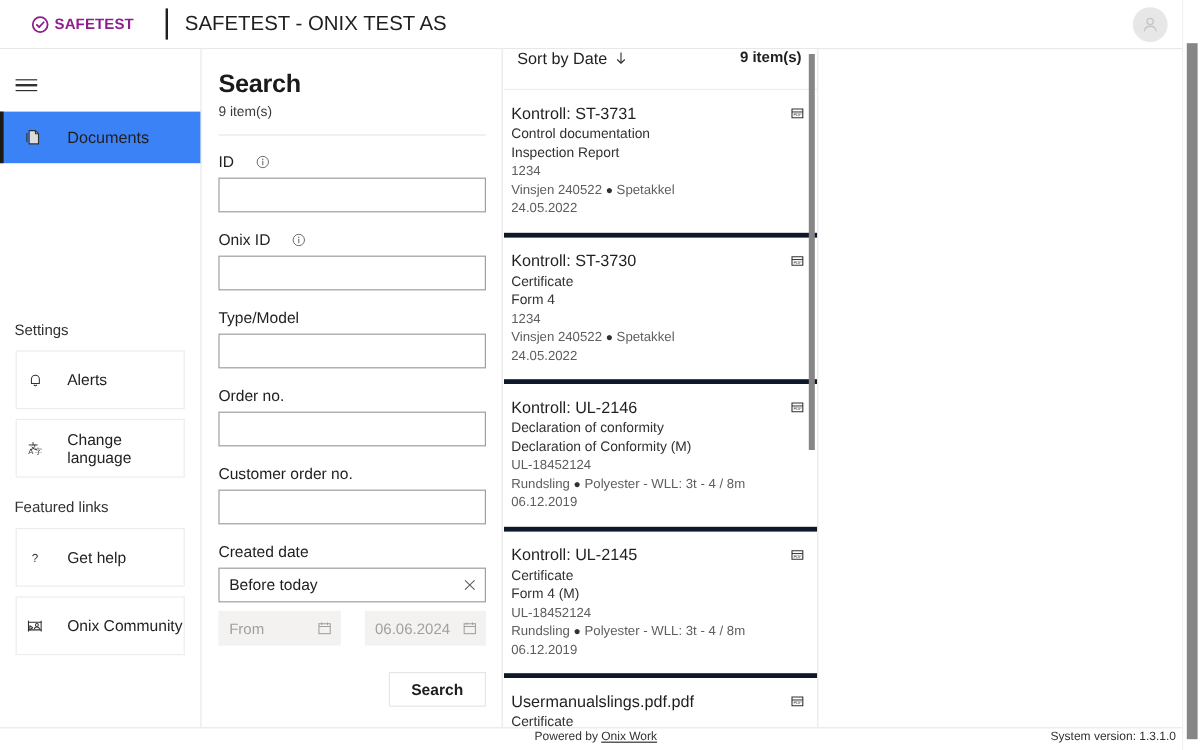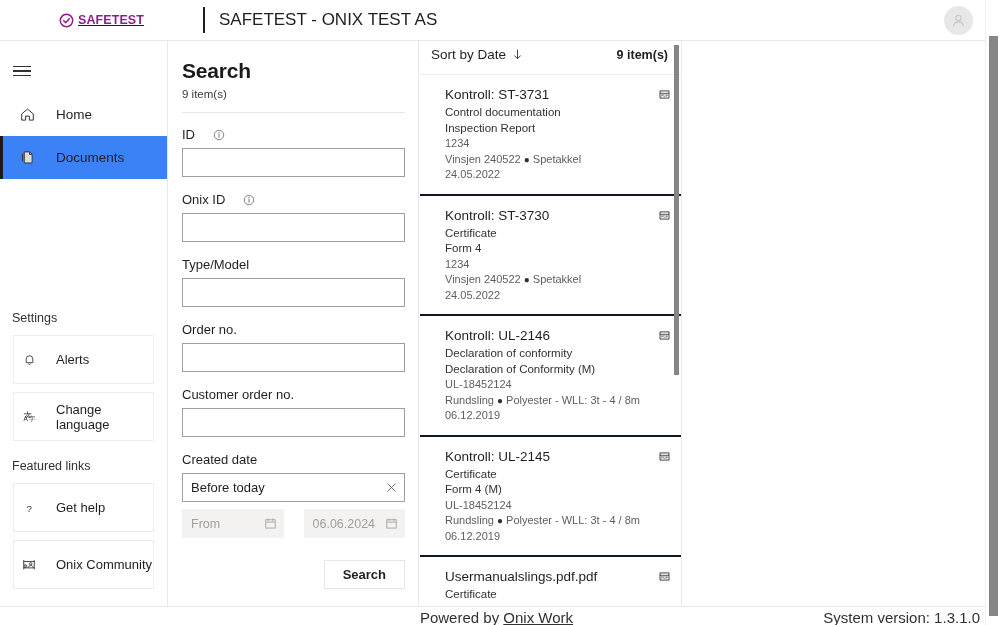--- a/index.html
+++ b/index.html
@@ -14,24 +14,23 @@
   .app { position: relative; width: 1000px; height: 625px; }
 
   
   .topbar {
     position: absolute; top: 0; left: 0; width: 993px; height: 41px;
     background: #ffffff;
     border-bottom: 1px solid #e8e8e8;
     display: flex; align-items: center;
   }
   .brand {
-    width: 203px; height: 41px;
+    width: 138px; height: 41px;
     display: flex; align-items: center; justify-content: center;
     gap: 4px;
-    text-decoration: underline;
   }
   .brand-mark { width: 15px; height: 15px; display: block; }
   .brand-text {
     font-size: 12.5px; font-weight: bold; color: #8c1f8c;
     letter-spacing: .1px;
   }
   .title-wrap {
     display: flex; align-items: center; height: 41px; flex: 1;
   }
   .title-rule {
@@ -155,32 +154,32 @@
   }
 
   
   .list-panel {
     position: absolute; top: 41px; left: 420px; width: 262px; height: 565px;
     background: #ffffff;
     border-right: 1px solid #e8e8e8;
     overflow: hidden;
   }
   .list-head {
-    height: 34px; display: flex; align-items: flex-end;
-    padding: 0 13px 12px 11px;
+    height: 34px; display: flex; align-items: flex-start;
+    padding: 0 13px 0 11px;
     border-bottom: 1px solid #ededed;
     font-size: 13.5px; color: #201f1e;
   }
   .sort-ctl { display: flex; align-items: center; gap: 5px; cursor: pointer; flex: 1; }
   .list-count { font-size: 12.5px; color: #201f1e; font-weight: 600; }
 
   .list-item {
     position: relative;
-    padding: 12px 30px 11px 25px;
-    border-bottom: 2px solid #0f172a;
+    padding: 12px 30px 11px 6px;
+    border-bottom: 4px solid #0f172a;
     cursor: pointer;
   }
   .li-title { font-size: 13.5px; color: #201f1e; margin-bottom: 3px; }
   .li-sub { font-size: 11.5px; color: #323130; line-height: 15.5px; }
   .li-meta { font-size: 11px; color: #605e5c; line-height: 15.5px; }
   .li-dot { font-size: 10px; color: #323130; }
   .li-ico { position: absolute; right: 9px; top: 12px; }
 
   .list-scroll-track {
     position: absolute; right: 0; top: 0; width: 7px; height: 565px;
@@ -197,21 +196,21 @@
     background: #ffffff;
     display: flex; align-items: center; justify-content: center;
   }
   .detail-empty { font-size: 13.5px; color: #201f1e; }
 
   
   .footer {
     position: absolute; left: 0; bottom: 0; width: 993px; height: 19px;
     border-top: 1px solid #e8e8e8;
     background: #ffffff;
-    font-size: 15px; color: #323130;
+    font-size: 10px; color: #323130;
   }
   .footer-center {
     position: absolute; left: 0; right: 0; top: 2px;
     text-align: center;
   }
   .footer-center a { color: #323130; text-decoration: underline; }
   .footer-right { position: absolute; right: 13px; top: 2px; }
 
   
   .page-scroll-track {
@@ -251,28 +250,20 @@
   <div class="sidebar">
 
     <div class="hamburger">
       <div class="ham-lines">
         <span></span>
           <span></span>
           <span></span>
       </div>
     </div>
 
-    <div class="nav-item">
-      <span class="ico">
-        <svg width="17" height="17" viewBox="0 0 20 20">
-          <path d="M3.2 9.3 L10 3.6 L16.8 9.3 V16.6 H12.2 V11.9 H7.8 V16.6 H3.2 Z" fill="none" stroke="#323130" stroke-width="1.15" stroke-linejoin="round"></path>
-        </svg>
-      </span>
-      <span class="lbl">Home</span>
-    </div>
 
     <div class="nav-item selected">
       <span class="ico">
         <svg width="17" height="17" viewBox="0 0 20 20">
           <path d="M6.2 3.4 H12.4 L15.4 6.4 V16.4 H6.2 Z" fill="#dcdcdc" stroke="#323130" stroke-width="1.1" stroke-linejoin="round"></path>
           <path d="M12.4 3.4 V6.4 H15.4" fill="none" stroke="#323130" stroke-width="1.1" stroke-linejoin="round"></path>
           <path d="M4 5.6 V14.4" fill="none" stroke="#323130" stroke-width="1.1"></path>
         </svg>
       </span>
       <span class="lbl">Documents</span>

